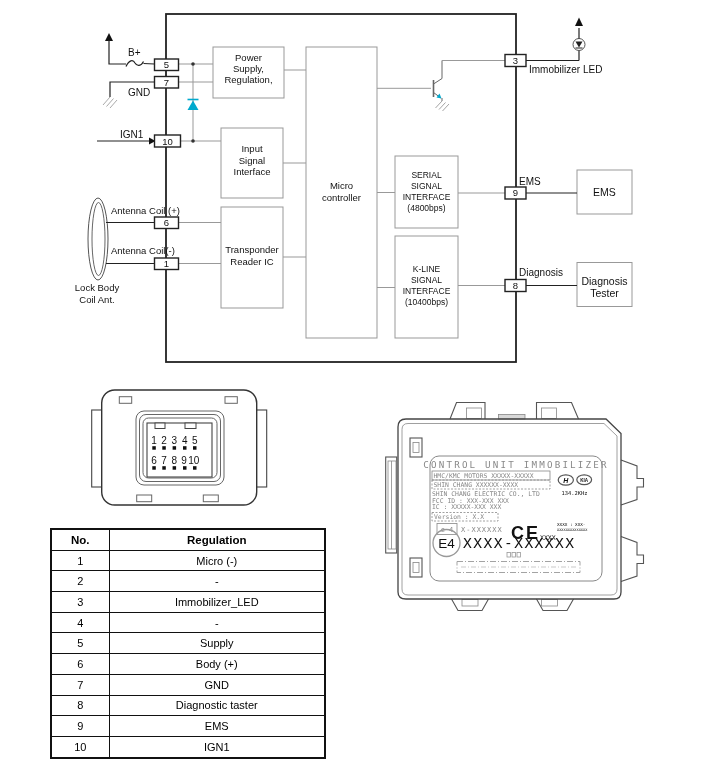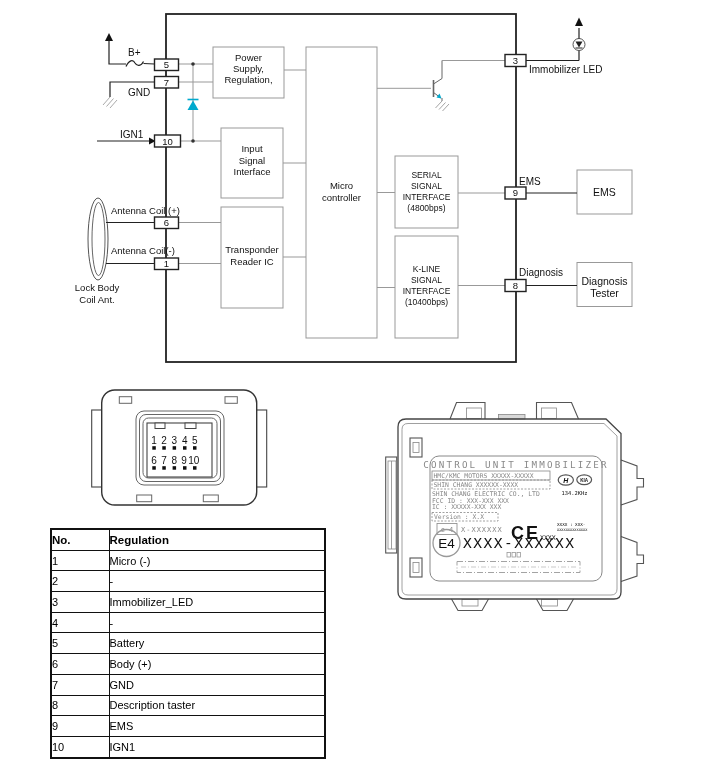--- a/index.html
+++ b/index.html
@@ -13,21 +13,21 @@
   .pinbox{stroke:#222;stroke-width:1.4;fill:#fff;}
   .pinnum{font-size:9.5px;text-anchor:middle;}
   .lbl{font-size:10px;}
   .btxt{font-size:9.5px;text-anchor:middle;}
   .stxt{font-size:8.5px;text-anchor:middle;}
   .dev{stroke:#555;fill:none;stroke-width:1.1;}
   .dev2{stroke:#888;fill:none;stroke-width:0.8;}
   .lab{fill:#888;}
   
   #pin-table{border-collapse:collapse;table-layout:fixed;width:276px;border:2px solid #111;}
-  #pin-table td,#pin-table th{border:1.2px solid #111;height:19.7px;padding:0;text-align:left;vertical-align:middle;font-size:11px;}
+  #pin-table td,#pin-table th{border:1.2px solid #111;height:19.7px;padding:0;text-align:center;vertical-align:middle;font-size:11px;}
   #pin-table th{font-size:11.5px;font-weight:bold;}
   #pin-table col.c1{width:58px;}
 </style>
 </head>
 <body>
 
 <svg class="abs" style="left:0;top:0" width="701" height="382" viewBox="0 0 701 382">
 
   <rect x="166" y="14" width="350" height="348" fill="none" stroke="#222" stroke-width="1.8"></rect>
 
@@ -308,33 +308,33 @@
   <tr>
         <td>3</td>
         <td>Immobilizer_LED</td>
       </tr>
   <tr>
         <td>4</td>
         <td>-</td>
       </tr>
   <tr>
         <td>5</td>
-        <td>Battery</td>
+        <td>Supply</td>
       </tr>
   <tr>
         <td>6</td>
         <td>Body (+)</td>
       </tr>
   <tr>
         <td>7</td>
         <td>GND</td>
       </tr>
   <tr>
         <td>8</td>
-        <td>Description taster</td>
+        <td>Diagnostic taster</td>
       </tr>
   <tr>
         <td>9</td>
         <td>EMS</td>
       </tr>
   <tr>
         <td>10</td>
         <td>IGN1</td>
       </tr>
 </tbody>

